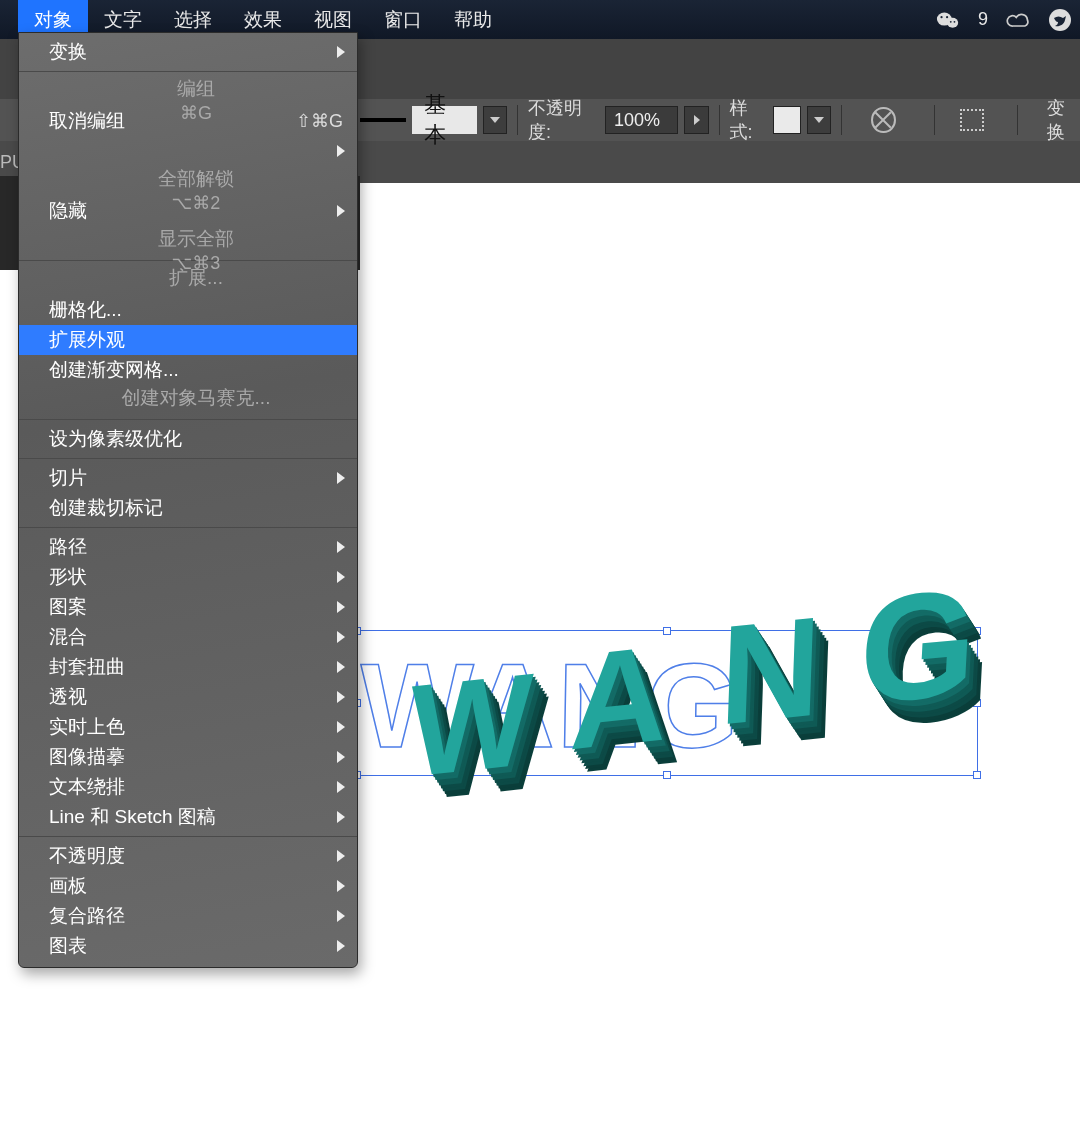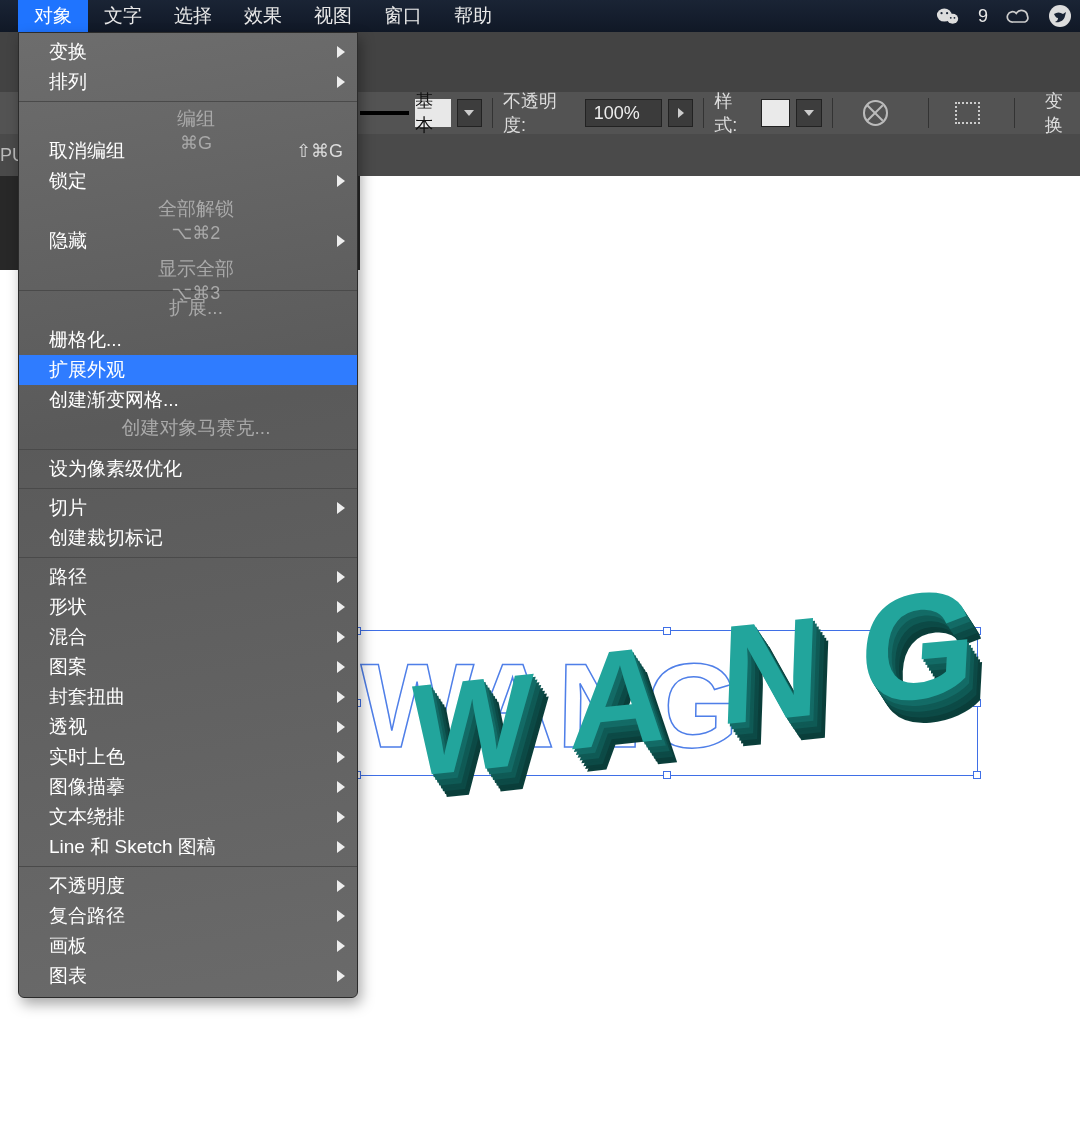--- a/index.html
+++ b/index.html
@@ -5,21 +5,21 @@
   * { margin: 0; padding: 0; box-sizing: border-box; }
   body {
     font-family: -apple-system, "PingFang SC", "Hiragino Sans GB", "Microsoft YaHei", sans-serif;
     background: #fff;
     width: 1080px;
     height: 1148px;
     overflow: hidden;
     position: relative;
   }
   .menubar {
-    height: 32px;
+    height: 39px;
     background: linear-gradient(#1a2435,#101826);
     display: flex;
     align-items: center;
     color: #e8e8e8;
     font-size: 19px;
     padding: 0 0 0 18px;
   }
   .menubar .mitem {
     padding: 0 16px;
     height: 100%;
@@ -51,21 +51,21 @@
     align-items:center;
     color:#ddd;
     font-size:18px;
     padding-left: 360px;
     gap: 6px;
   }
   .stroke-preview {
     width:50px; height:4px; background:#000;
   }
   .combo {
-    background:#e8e8e8; color:#111; height:28px; display:flex; align-items:center; padding:0 0; font-size:18px;
+    background:#e8e8e8; color:#111; height:28px; display:flex; align-items:center; padding:0 12px; font-size:22px;
   }
   .dd-btn {
     width:26px; height:28px; background:#3d3d3d; border:1px solid #222; display:flex; align-items:center; justify-content:center;
   }
   .chev { width:0;height:0;border-left:5px solid transparent;border-right:5px solid transparent;border-top:6px solid #ccc;}
   .opval {
     width:78px; height:28px; background:#3b3b3b; border:1px solid #222; color:#eee; display:flex; align-items:center; padding:0 8px;text-align:center;
   }
   .op-ctrl { width:26px;height:28px;background:#3b3b3b;border:1px solid #222;display:flex;align-items:center;justify-content:center;}
   .chev-r { width:0;height:0;border-top:5px solid transparent;border-bottom:5px solid transparent;border-left:6px solid #ccc;}
@@ -235,35 +235,30 @@
   <span style="padding-left:0">PU</span>
 </div>
 
 <div class="canvas-dark"></div>
 
 <div class="menu" id="obj-menu">
     <div class="row">
       <span class="lbl">变换</span>
       <span class="sub-arrow"></span>
     </div>
-    <div class="row">
-      <span class="lbl">排列</span>
-      <span class="sub-arrow"></span>
-    </div>
     <div class="sep"></div>
     <div class="row disabled">
       <span class="lbl">编组</span>
       <span class="sc">⌘G</span>
     </div>
     <div class="row">
       <span class="lbl">取消编组</span>
       <span class="sc">⇧⌘G</span>
     </div>
     <div class="row">
-      <span class="lbl">锁定</span>
       <span class="sub-arrow"></span>
     </div>
     <div class="row disabled">
       <span class="lbl">全部解锁</span>
       <span class="sc">⌥⌘2</span>
     </div>
     <div class="row">
       <span class="lbl">隐藏</span>
       <span class="sub-arrow"></span>
     </div>
@@ -302,28 +297,28 @@
     <div class="sep"></div>
     <div class="row">
       <span class="lbl">路径</span>
       <span class="sub-arrow"></span>
     </div>
     <div class="row">
       <span class="lbl">形状</span>
       <span class="sub-arrow"></span>
     </div>
     <div class="row">
+      <span class="lbl">图案</span>
+      <span class="sub-arrow"></span>
+    </div>
+    <div class="row">
       <span class="lbl">混合</span>
       <span class="sub-arrow"></span>
     </div>
     <div class="row">
-      <span class="lbl">图案</span>
-      <span class="sub-arrow"></span>
-    </div>
-    <div class="row">
       <span class="lbl">封套扭曲</span>
       <span class="sub-arrow"></span>
     </div>
     <div class="row">
       <span class="lbl">透视</span>
       <span class="sub-arrow"></span>
     </div>
     <div class="row">
       <span class="lbl">实时上色</span>
       <span class="sub-arrow"></span>
@@ -339,25 +334,25 @@
     <div class="row">
       <span class="lbl">Line 和 Sketch 图稿</span>
       <span class="sub-arrow"></span>
     </div>
     <div class="sep"></div>
     <div class="row">
       <span class="lbl">不透明度</span>
       <span class="sub-arrow"></span>
     </div>
     <div class="row">
+      <span class="lbl">画板</span>
+      <span class="sub-arrow"></span>
+    </div>
+    <div class="row">
       <span class="lbl">复合路径</span>
-      <span class="sub-arrow"></span>
-    </div>
-    <div class="row">
-      <span class="lbl">画板</span>
       <span class="sub-arrow"></span>
     </div>
     <div class="row">
       <span class="lbl">图表</span>
       <span class="sub-arrow"></span>
     </div>
   </div>
 
 <div class="art">
 

